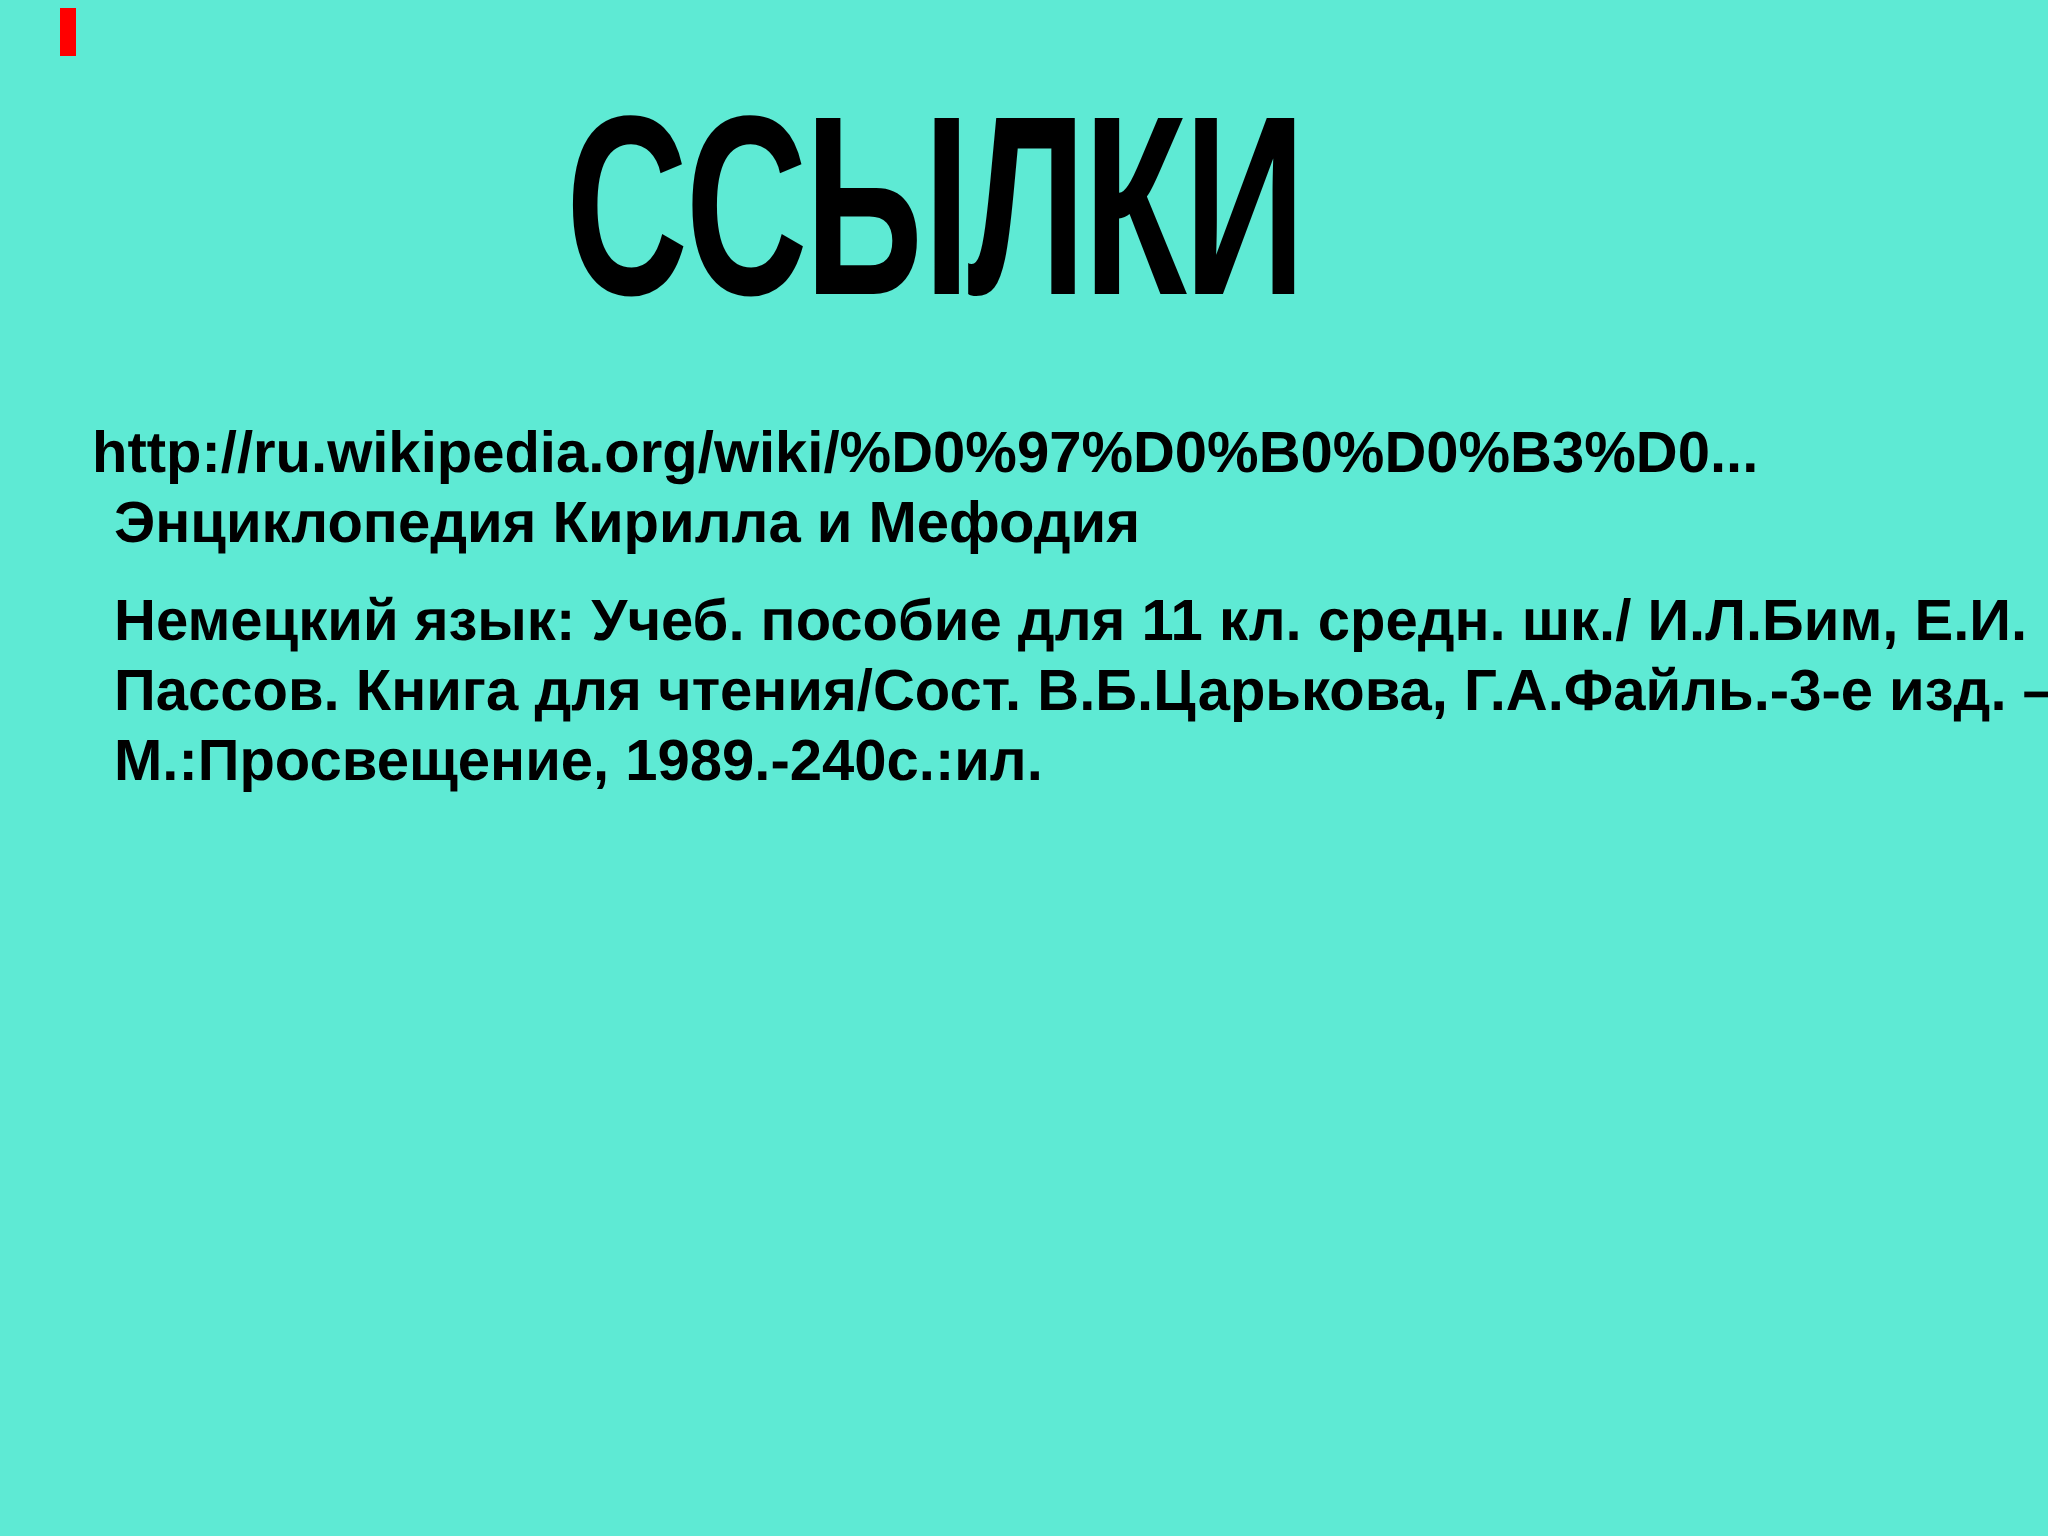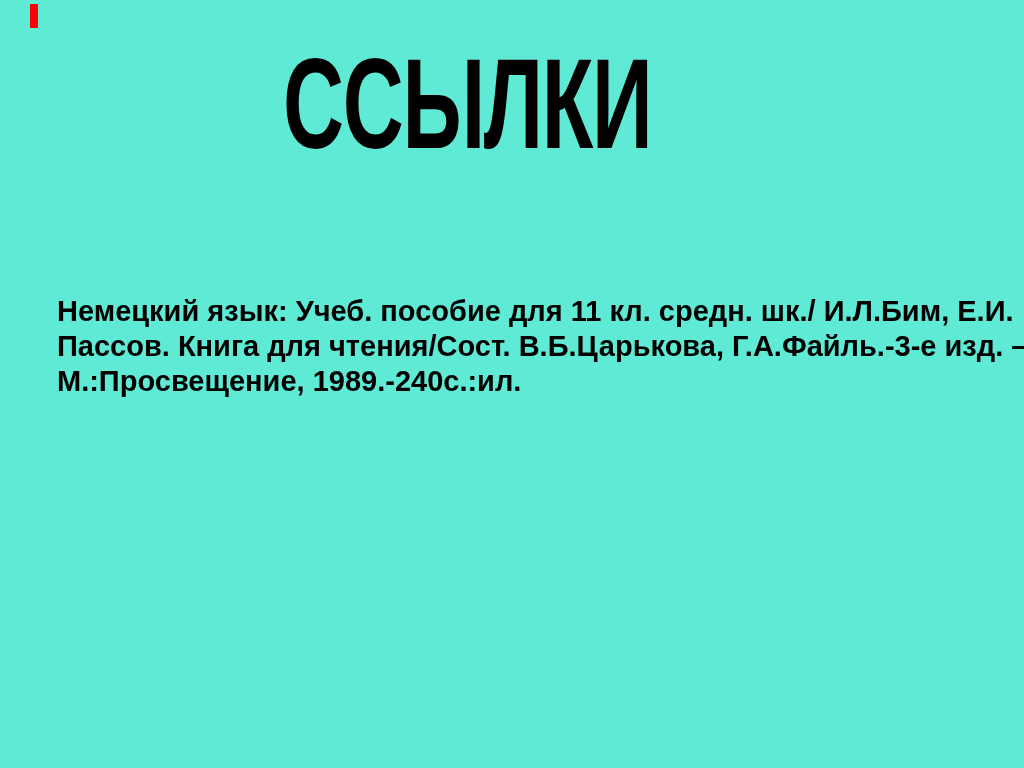--- a/index.html
+++ b/index.html
@@ -70,20 +70,24 @@
 </style>
 </head>
 <body>
 
 <div class="slide">
 
   <div class="accent-bar" style="background: rgb(255, 0, 0);"></div>
 
   <div class="title">ССЫЛКИ</div>
 
+  <div class="url-block">
+    <a href="#" class="url-line">http://ru.wikipedia.org/wiki/%D0%97%D0%B0%D0%B3%D0...</a>
+    <span class="url-label">Энциклопедия Кирилла и Мефодия</span>
+  </div>
 
   <div class="reference-block">
     <span class="ref-line">Немецкий язык: Учеб. пособие для 11 кл. средн. шк./ И.Л.Бим, Е.И.</span>
     <span class="ref-line">Пассов. Книга для чтения/Сост. В.Б.Царькова, Г.А.Файль.-3-е изд. –</span>
     <span class="ref-line">М.:Просвещение, 1989.-240с.:ил.</span>
   </div>
 
 </div>
 
 </body></html>

